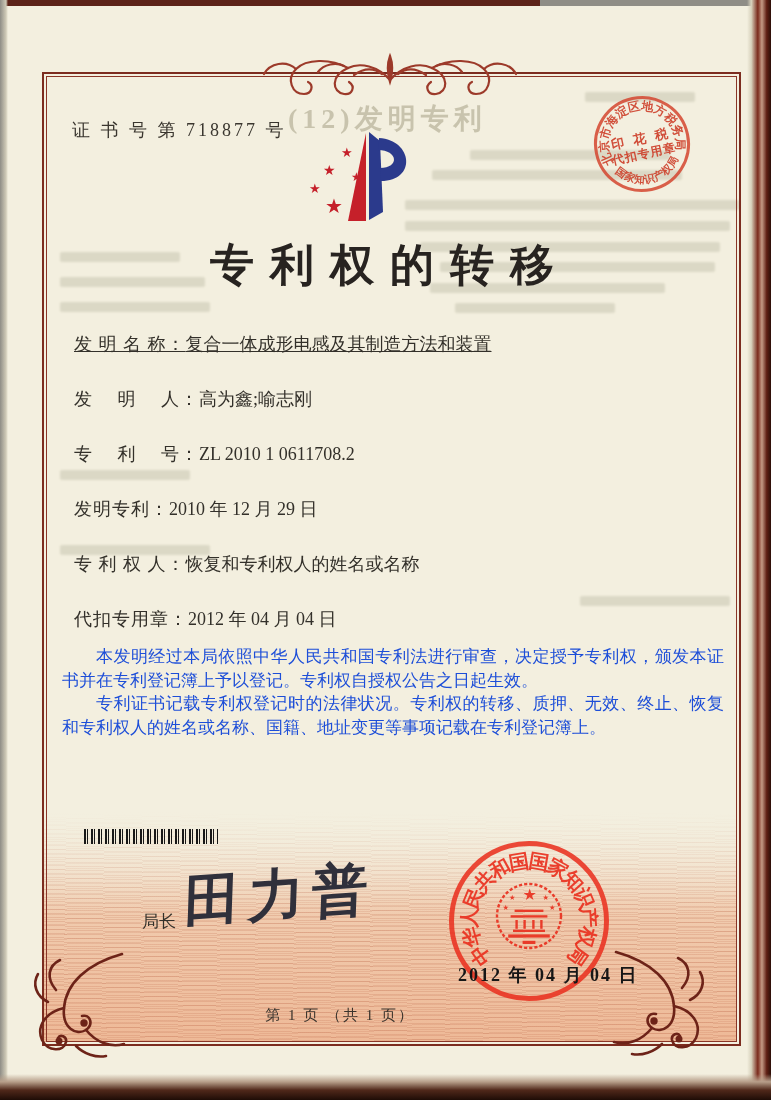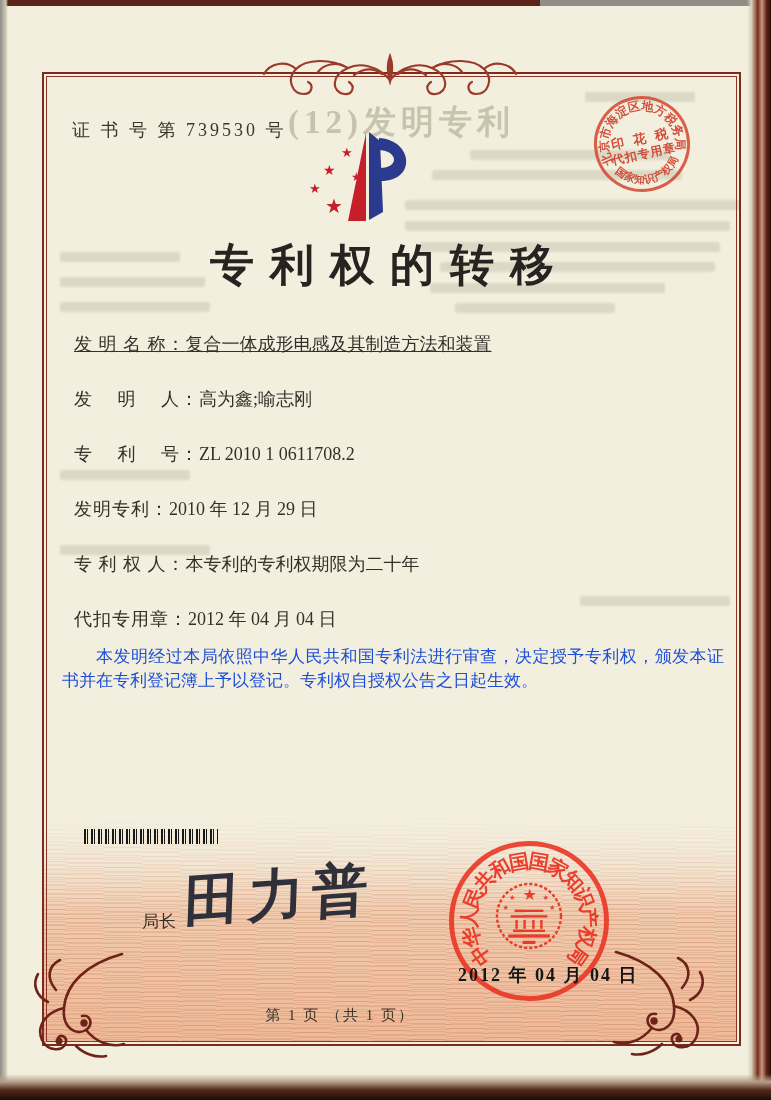--- a/index.html
+++ b/index.html
@@ -129,38 +129,38 @@
     <path d="M38,58 C20,62 10,76 16,90 C22,102 38,102 40,92 C41,86 34,84 32,88"></path>
     <path d="M60,80 C70,92 84,98 98,94"></path>
     <path d="M30,40 C20,28 22,16 34,10"></path>
     <path d="M22,52 C10,46 6,34 12,24"></path>
     <path d="M50,96 C58,104 70,108 80,106"></path>
     <circle cx="58" cy="73" r="2.4" fill="#6d2318"></circle>
     <circle cx="33" cy="91" r="2.2" fill="#6d2318"></circle>
   </g>
 </svg>
 
-<div class="ghost-text" style="left:288px;top:100px;font-size:33px;">(12)发明专利</div>
+<div class="ghost-text" style="left:288px;top:100px;font-size:28px;">(12)发明专利</div>
 <div class="ghost-bar" style="left:585px;top:92px;width:110px;"></div>
 <div class="ghost-bar" style="left:470px;top:150px;width:200px;"></div>
 <div class="ghost-bar" style="left:432px;top:170px;width:250px;"></div>
 <div class="ghost-bar" style="left:405px;top:200px;width:335px;"></div>
 <div class="ghost-bar" style="left:405px;top:221px;width:325px;"></div>
 <div class="ghost-bar" style="left:420px;top:242px;width:300px;"></div>
 <div class="ghost-bar" style="left:440px;top:262px;width:275px;"></div>
 <div class="ghost-bar" style="left:430px;top:283px;width:235px;"></div>
 <div class="ghost-bar" style="left:455px;top:303px;width:160px;"></div>
 <div class="ghost-bar" style="left:60px;top:252px;width:120px;"></div>
 <div class="ghost-bar" style="left:60px;top:277px;width:145px;"></div>
 <div class="ghost-bar" style="left:60px;top:302px;width:150px;"></div>
 <div class="ghost-bar" style="left:60px;top:470px;width:130px;"></div>
 <div class="ghost-bar" style="left:60px;top:545px;width:150px;"></div>
 <div class="ghost-bar" style="left:580px;top:596px;width:150px;"></div>
 
-<div class="cert-number">证 书 号 第 739530 号</div>
+<div class="cert-number">证 书 号 第 718877 号</div>
 
 <svg class="logo" viewBox="0 0 122 102">
   <polygon points="63,6 45,94 63,94" fill="#c5202a"></polygon>
   <polygon points="66,5 66,93 80,85 77,14" fill="#2b3a8c"></polygon>
   <path d="M76,11 C110,13 114,54 78,54 L77,41 C97,41 95,23 75,23 Z" fill="#2b3a8c"></path>
   <g fill="#c5202a" font-size="14">
     <text x="6" y="66" font-size="13">★</text>
     <text x="20" y="48" font-size="14">★</text>
     <text x="38" y="30" font-size="13">★</text>
     <text x="48" y="54" font-size="12">★</text>
@@ -176,28 +176,29 @@
 <div class="field-row" style="top:387px;">
   <span class="f-label">发　 明　 人：</span><span>高为鑫;喻志刚</span>
 </div>
 <div class="field-row" style="top:442px;">
   <span class="f-label">专　 利　 号：</span><span>ZL 2010 1 0611708.2</span>
 </div>
 <div class="field-row" style="top:497px;">
   <span class="f-label">发明专利：</span><span>2010 年 12 月 29 日</span>
 </div>
 <div class="field-row" style="top:552px;">
-  <span class="f-label">专 利 权 人：</span><span>本专利的专利权期限为二十年</span>
+  <span class="f-label">专 利 权 人：</span><span>恢复和专利权人的姓名或名称</span>
 </div>
 <div class="field-row" style="top:607px;">
   <span class="f-label">代扣专用章：</span><span>2012 年 04 月 04 日</span>
 </div>
 
 <div class="body-text">
   <p>本发明经过本局依照中华人民共和国专利法进行审查，决定授予专利权，颁发本证书并在专利登记簿上予以登记。专利权自授权公告之日起生效。</p>
+  <p>专利证书记载专利权登记时的法律状况。专利权的转移、质押、无效、终止、恢复和专利权人的姓名或名称、国籍、地址变更等事项记载在专利登记簿上。</p>
 </div>
 
 <div class="barcode"></div>
 
 <div class="sign-title">局长</div>
 <div class="sign-name">田力普</div>
 
 <div class="seal-ring"></div>
 <div class="arc seal-arc">
     <span style="transform: rotate(-125deg) translateY(-60px);">中</span>

